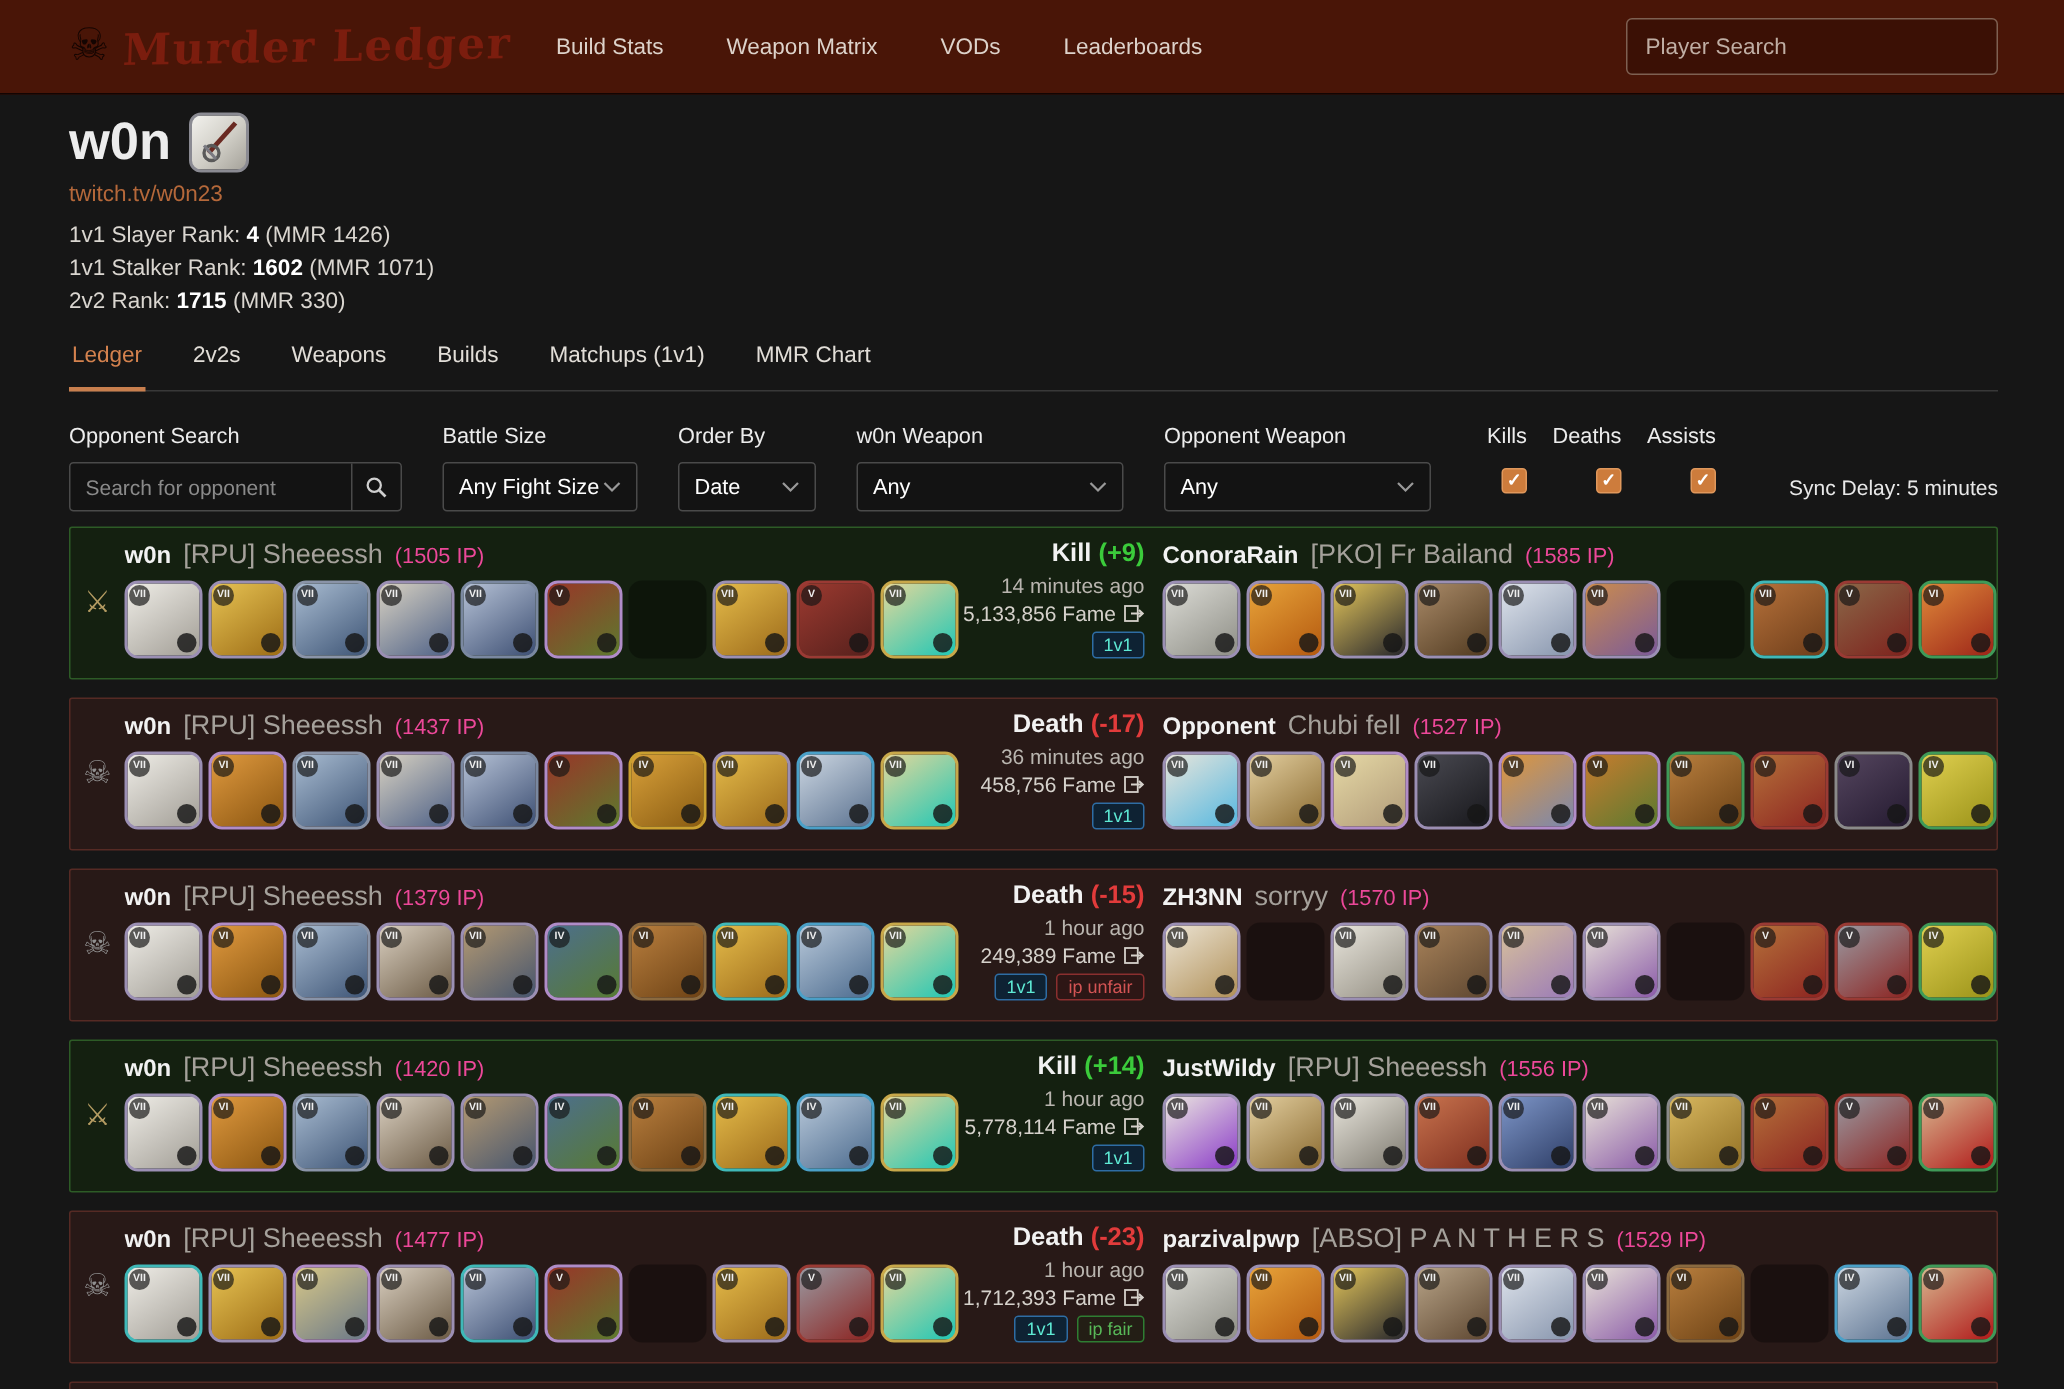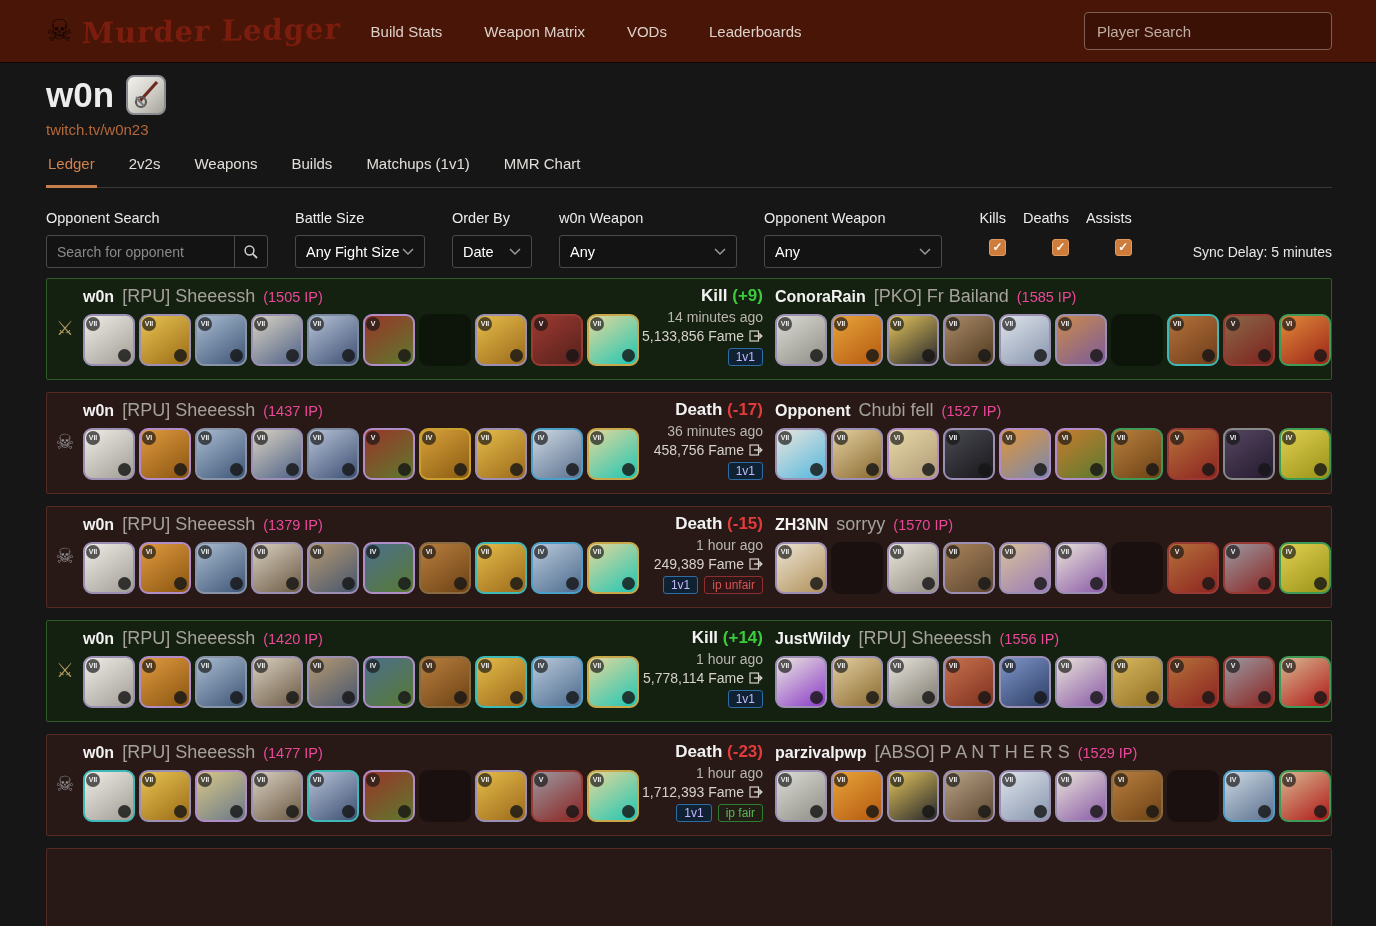--- a/index.html
+++ b/index.html
@@ -86,21 +86,21 @@
   .item.empty::after{display:none}
   .mid{width:126px;flex:none;display:flex;flex-direction:column;align-items:flex-end;
     text-align:right;padding-right:6px;gap:3px}
   .result{font-size:17px;font-weight:bold;color:#f2f2f2;white-space:nowrap}
   .rdelta.pos{color:#3bcb3b}
   .rdelta.neg{color:#e23b3b}
   .rtime{font-size:14px;color:#b9b5af;white-space:nowrap}
   .rfame{font-size:14px;color:#d5d1cb;display:flex;align-items:center;gap:5px;white-space:nowrap}
   .rtags{display:flex;gap:6px;margin-top:1px}
   .tag{font-size:12px;padding:1px 7px;border:1px solid;border-radius:3px;white-space:nowrap}
-  .tag.t1v1{color:#c4b5fd;border-color:#2e6da4;background:#0e2233}
+  .tag.t1v1{color:#5eead4;border-color:#2e6da4;background:#0e2233}
   .tag.unfair{color:#d35454;border-color:#8a2f2f;background:rgba(60,15,15,.25)}
   .tag.fair{color:#58b858;border-color:#2e7d32;background:rgba(15,50,15,.2)}
 </style>
 </head>
 <body>
 
 <div class="navbar">
   <div class="logo">
     <span class="skull">☠</span>
     <span class="logotext">Murder Ledger</span>
@@ -120,20 +120,25 @@
     <div class="pagename">w0n</div>
     <div class="wicon">
       <svg viewBox="0 0 36 36" width="36" height="36">
         <line x1="29" y1="5" x2="11" y2="25" stroke="#6a2a22" stroke-width="3.2"></line>
         <circle cx="13" cy="25" r="5" fill="none" stroke="#5a5a5a" stroke-width="2.2"></circle>
         <line x1="8" y1="20" x2="16" y2="29" stroke="#7a7a82" stroke-width="2"></line>
       </svg>
     </div>
   </div>
   <a class="twitch">twitch.tv/w0n23</a>
+  <div class="ranks">
+      <div class="rank"><span class="rlabel">1v1 Slayer Rank: </span><span class="rvalue">4</span><span class="rmmr"> (MMR 1426)</span></div>
+      <div class="rank"><span class="rlabel">1v1 Stalker Rank: </span><span class="rvalue">1602</span><span class="rmmr"> (MMR 1071)</span></div>
+      <div class="rank"><span class="rlabel">2v2 Rank: </span><span class="rvalue">1715</span><span class="rmmr"> (MMR 330)</span></div>
+    </div>
 
   
   <div class="tabs">
       <div class="tab active">Ledger</div>
       <div class="tab">2v2s</div>
       <div class="tab">Weapons</div>
       <div class="tab">Builds</div>
       <div class="tab">Matchups (1v1)</div>
       <div class="tab">MMR Chart</div>
     </div>
@@ -156,21 +161,21 @@
       <div class="flabel">Battle Size</div>
       <div class="select" style="width:130px">
         <span>Any Fight Size</span>
         <svg width="12" height="8" viewBox="0 0 12 8">
           <path d="M1 1l5 5 5-5" stroke="#999" stroke-width="1.5" fill="none"></path>
           </svg>
       </div>
     </div>
     <div class="fcol mr">
       <div class="flabel">Order By</div>
-      <div class="select" style="width:80px">
+      <div class="select" style="width:92px">
         <span>Date</span>
         <svg width="12" height="8" viewBox="0 0 12 8">
           <path d="M1 1l5 5 5-5" stroke="#999" stroke-width="1.5" fill="none"></path>
           </svg>
       </div>
     </div>
     <div class="fcol mr">
       <div class="flabel">w0n Weapon</div>
       <div class="select" style="width:178px">
         <span>Any</span>

